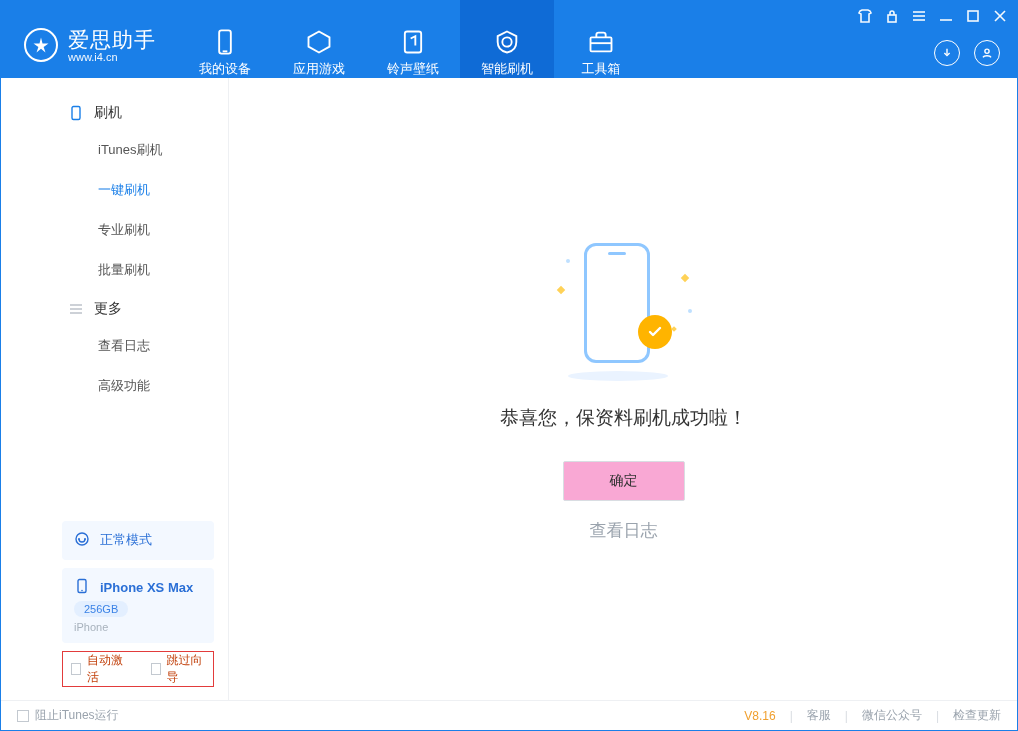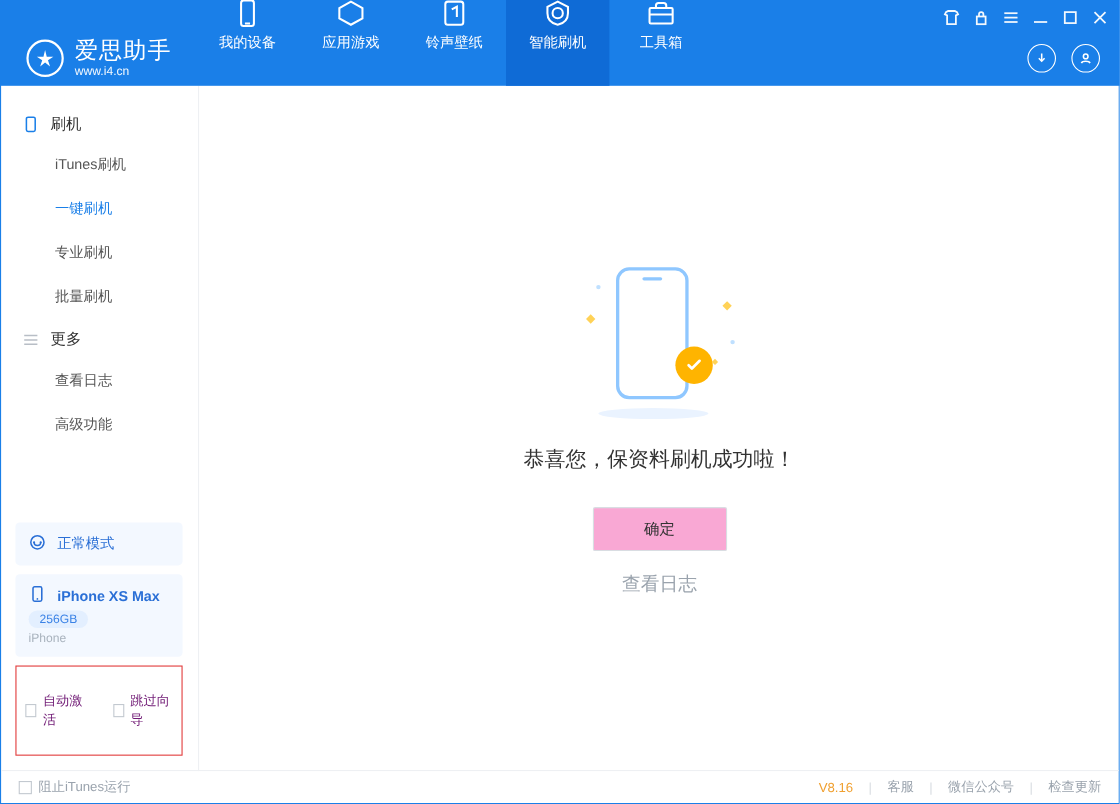--- a/index.html
+++ b/index.html
@@ -9,59 +9,59 @@
 
 
 .header {
   height: 78px;
   background: linear-gradient(90deg, #1a7fe8 0%, #1a7fe8 100%);
   display: flex;
   align-items: stretch;
   color: #fff;
   position: relative;
 }
-.brand { display: flex; align-items: center; padding: 0 22px 0 24px; margin-top: 28px; }
+.brand { display: flex; align-items: flex-start; padding: 0 22px 0 24px; margin-top: 28px; }
 .brand-logo {
   width: 34px; height: 34px; border: 2.5px solid #fff; border-radius: 50%;
   display: flex; align-items: center; justify-content: center; margin-right: 10px;
 }
 .brand-logo svg { width: 18px; height: 18px; }
 .brand-text { display: flex; flex-direction: column; line-height: 1.1; }
 .brand-title { font-size: 21px; font-weight: 500; letter-spacing: 1px; }
 .brand-url { font-size: 11px; opacity: .95; }
 
 .tabs { display: flex; align-items: stretch; }
 .tab {
-  width: 94px; display: flex; flex-direction: column; align-items: center; justify-content: flex-start;
+  width: 94px; display: flex; flex-direction: column; align-items: center; justify-content: flex-end;
   font-size: 13px; cursor: pointer; position: relative;
 }
 .tab.active { background: #0f6bd6; }
 .tab-icon { width: 28px; height: 24px; margin-bottom: 6px; display:flex; align-items:center; justify-content:center; }
 
 .header-right { position: absolute; right: 10px; top: 8px; display: flex; gap: 11px; align-items: center; }
 .win-btn { width: 16px; height: 16px; cursor: pointer; display:flex; align-items:center; justify-content:center; opacity:.95; }
 .header-right-lower { position: absolute; right: 18px; top: 40px; display:flex; gap:14px; }
 .circ-btn { width: 26px; height: 26px; border: 1.6px solid #fff; border-radius: 50%; cursor:pointer; display:flex; align-items:center; justify-content:center; }
 
 
 .body { display: flex; height: calc(100% - 78px - 30px); }
-.sidebar { width: 181px; border-right: 1px solid #eef0f3; padding-top: 16px; display:flex; flex-direction:column; }
+.sidebar { width: 181px; border-right: 1px solid #eef0f3; padding-top: 16px; display:flex; flex-direction:column;margin-left:48px; }
 .side-group-hdr { display:flex; align-items:center; padding: 10px 20px 8px; font-size: 14px; color:#333; }
 .side-group-hdr .gicon { width:16px; height:16px; margin-right:10px; display:flex; align-items:center; justify-content:center; }
 .side-item { padding: 11px 10px 11px 50px; font-size: 13px; color:#555; cursor:pointer; }
 .side-item.active { color:#1a7fe8; }
 
 .sidebar-bottom { margin-top:auto; }
 .mode-card, .device-card { margin: 8px 14px; background:#f3f8ff; border-radius:4px; padding:10px 12px; font-size:13px; color:#2a6fd6; display:flex; align-items:flex-start; gap:10px; }
 .device-card { flex-direction:column; align-items:flex-start; gap:4px; color:#2a6fd6; }
 .device-card .dname { font-weight:600; }
 .cap-badge { background:#e3efff; color:#3a82e6; font-size:11px; padding:2px 10px; border-radius:10px; display:inline-block; }
 .dev-sub { color:#a8b2bd; font-size:11px; }
 
-.checkrow { border:1.5px solid #e23b3b; margin: 8px 14px 14px; padding: 23px 8px; display:flex; gap:25px; font-size:12px; color:#701a75; }
+.checkrow { border:1.5px solid #e23b3b; margin: 8px 14px 14px; padding: 0 8px; display:flex; gap:25px; font-size:12px; color:#c2410c; }
 .chk { display:flex; align-items:center; gap:6px; cursor:pointer; }
 .chkbox { width:12px; height:12px; border:1px solid #c3c9d0; }
 
 
 .main { flex:1; display:flex; flex-direction:column; align-items:center; justify-content:center; position:relative; }
 .illus { width:140px; height:140px; position:relative; margin-bottom: 28px; }
 .phone { position:absolute; left:30px; top:6px; width:66px; height:120px; border:3px solid #8fc7ff; border-radius:12px; background:#fff; }
 .phone::before { content:""; position:absolute; top:6px; left:50%; transform:translateX(-50%); width:18px; height:3px; background:#8fc7ff; border-radius:2px; }
 .shadow { position:absolute; bottom:-4px; left:14px; width:100px; height:10px; background:#eaf3ff; border-radius:50%; }
 .check-badge { position:absolute; right:22px; bottom:28px; width:34px; height:34px; background:#ffb400; border-radius:50%; display:flex; align-items:center; justify-content:center; }

